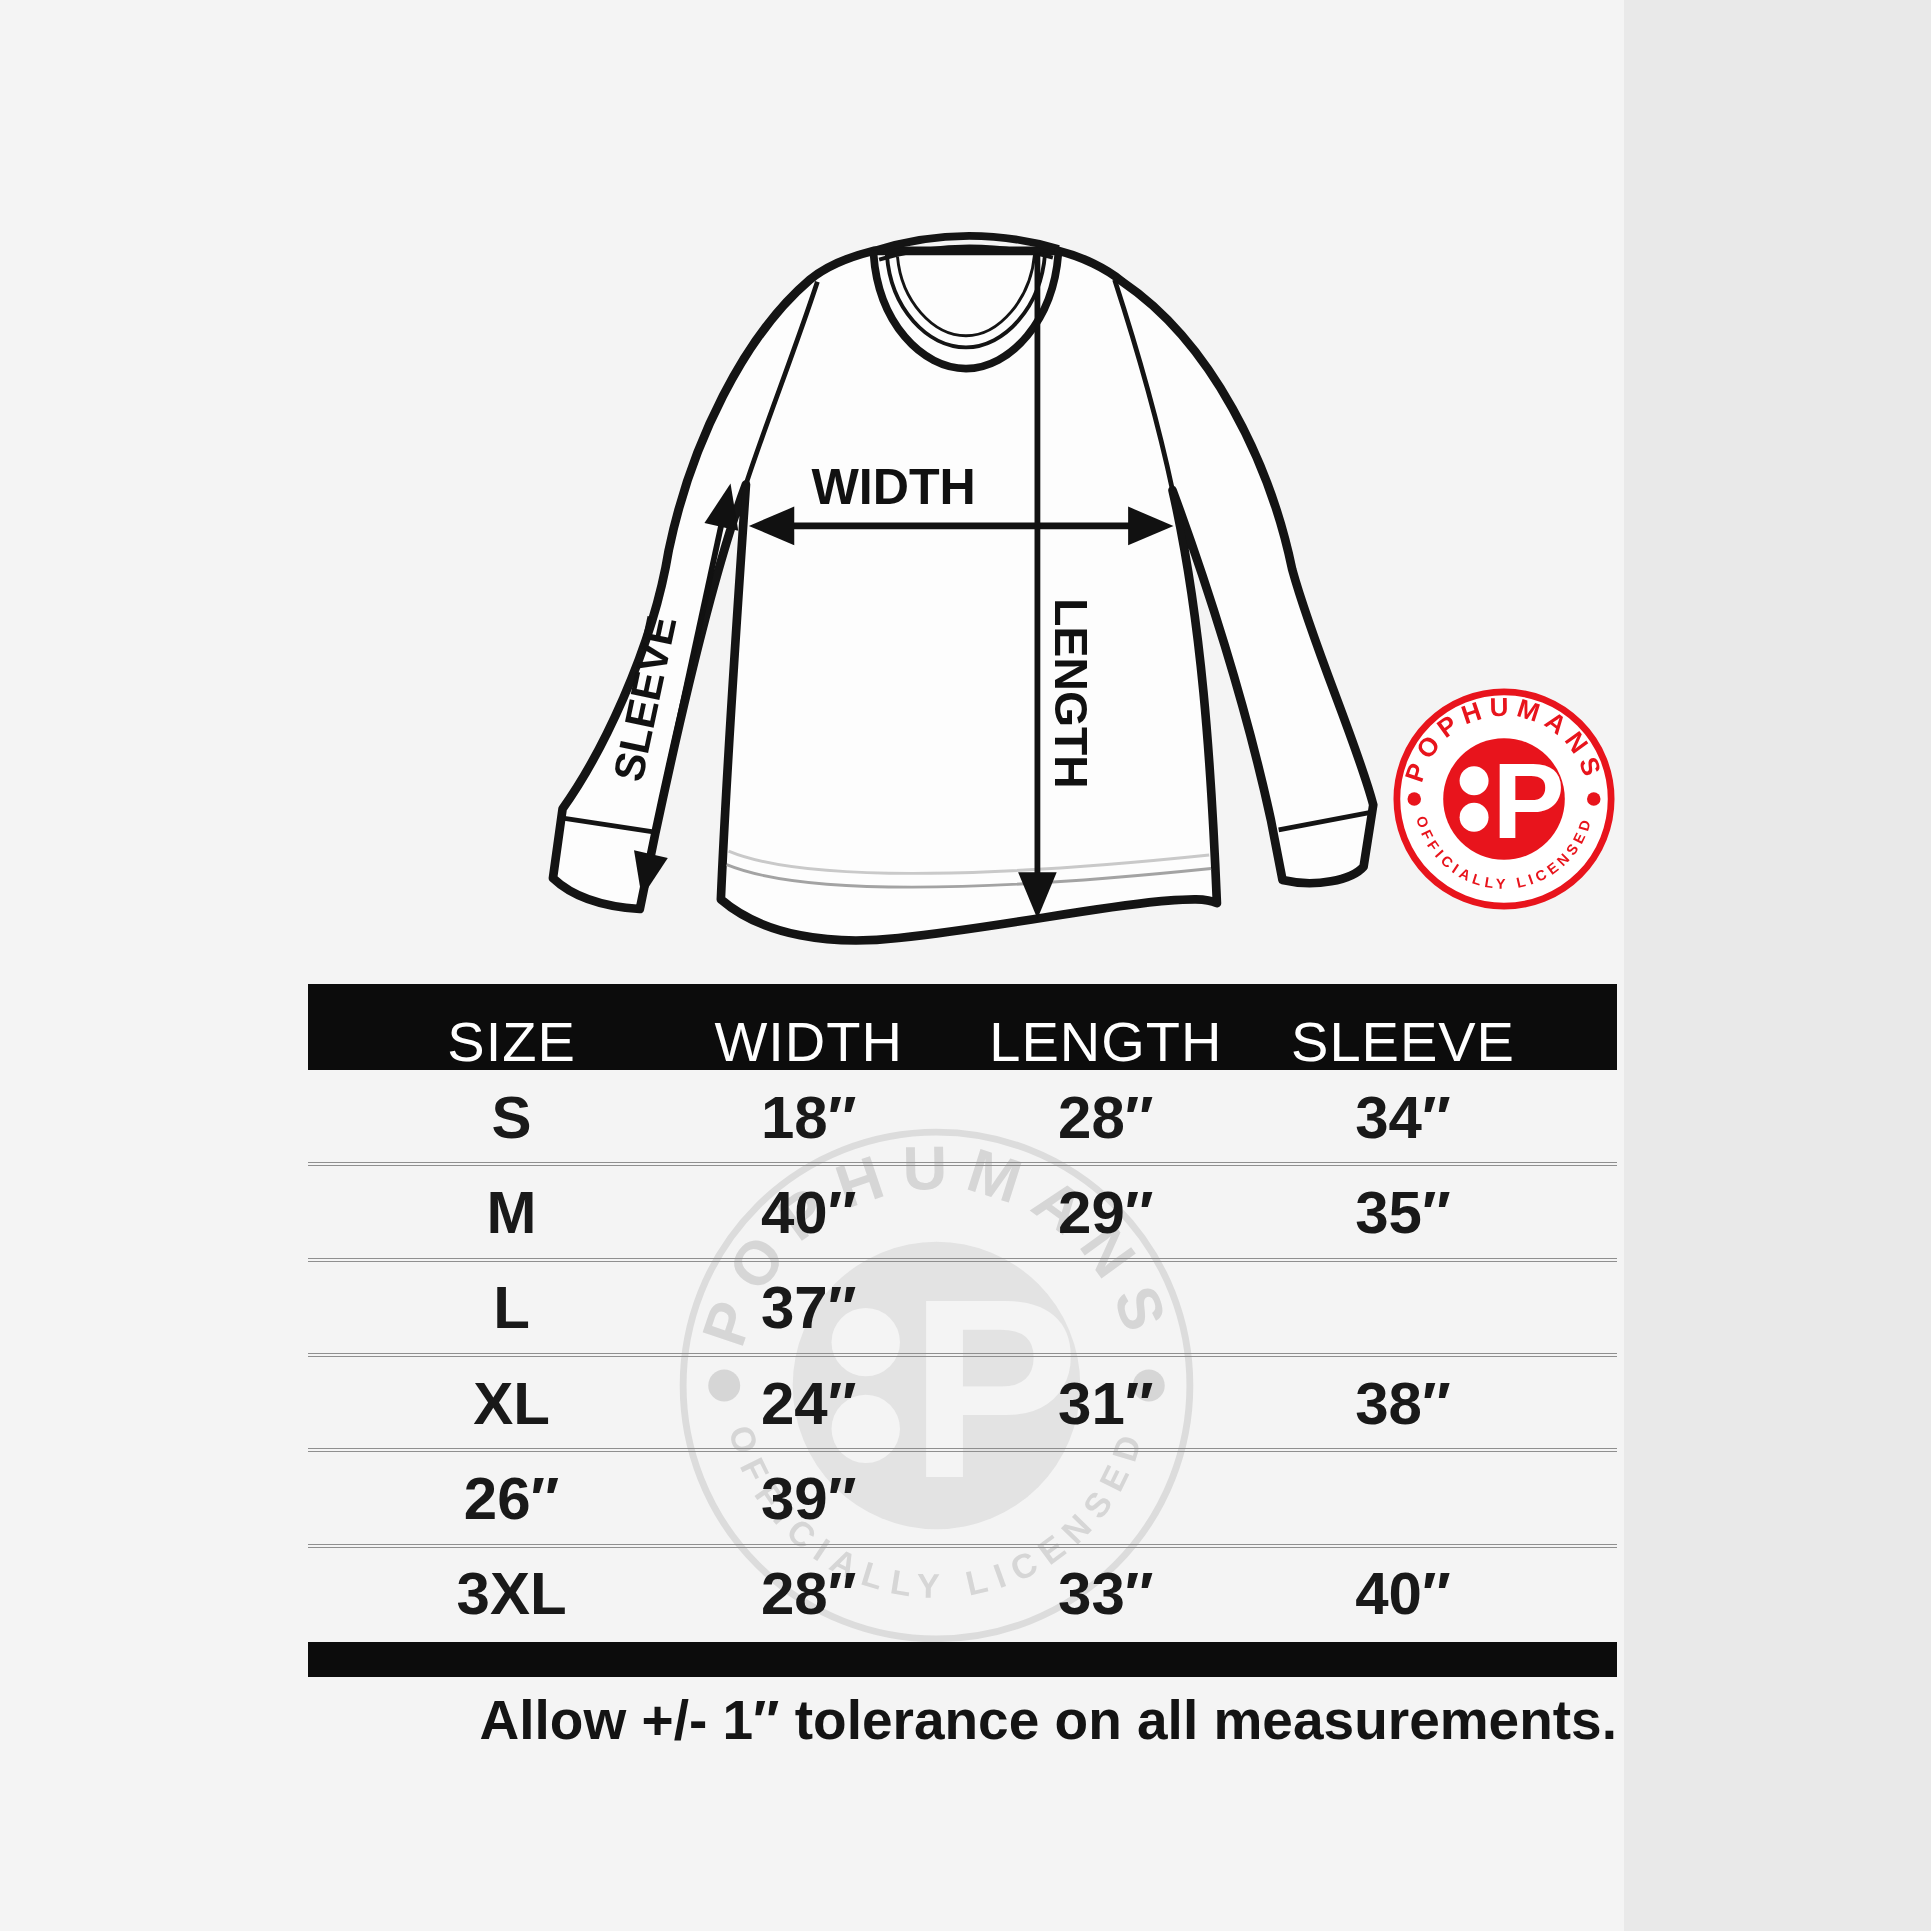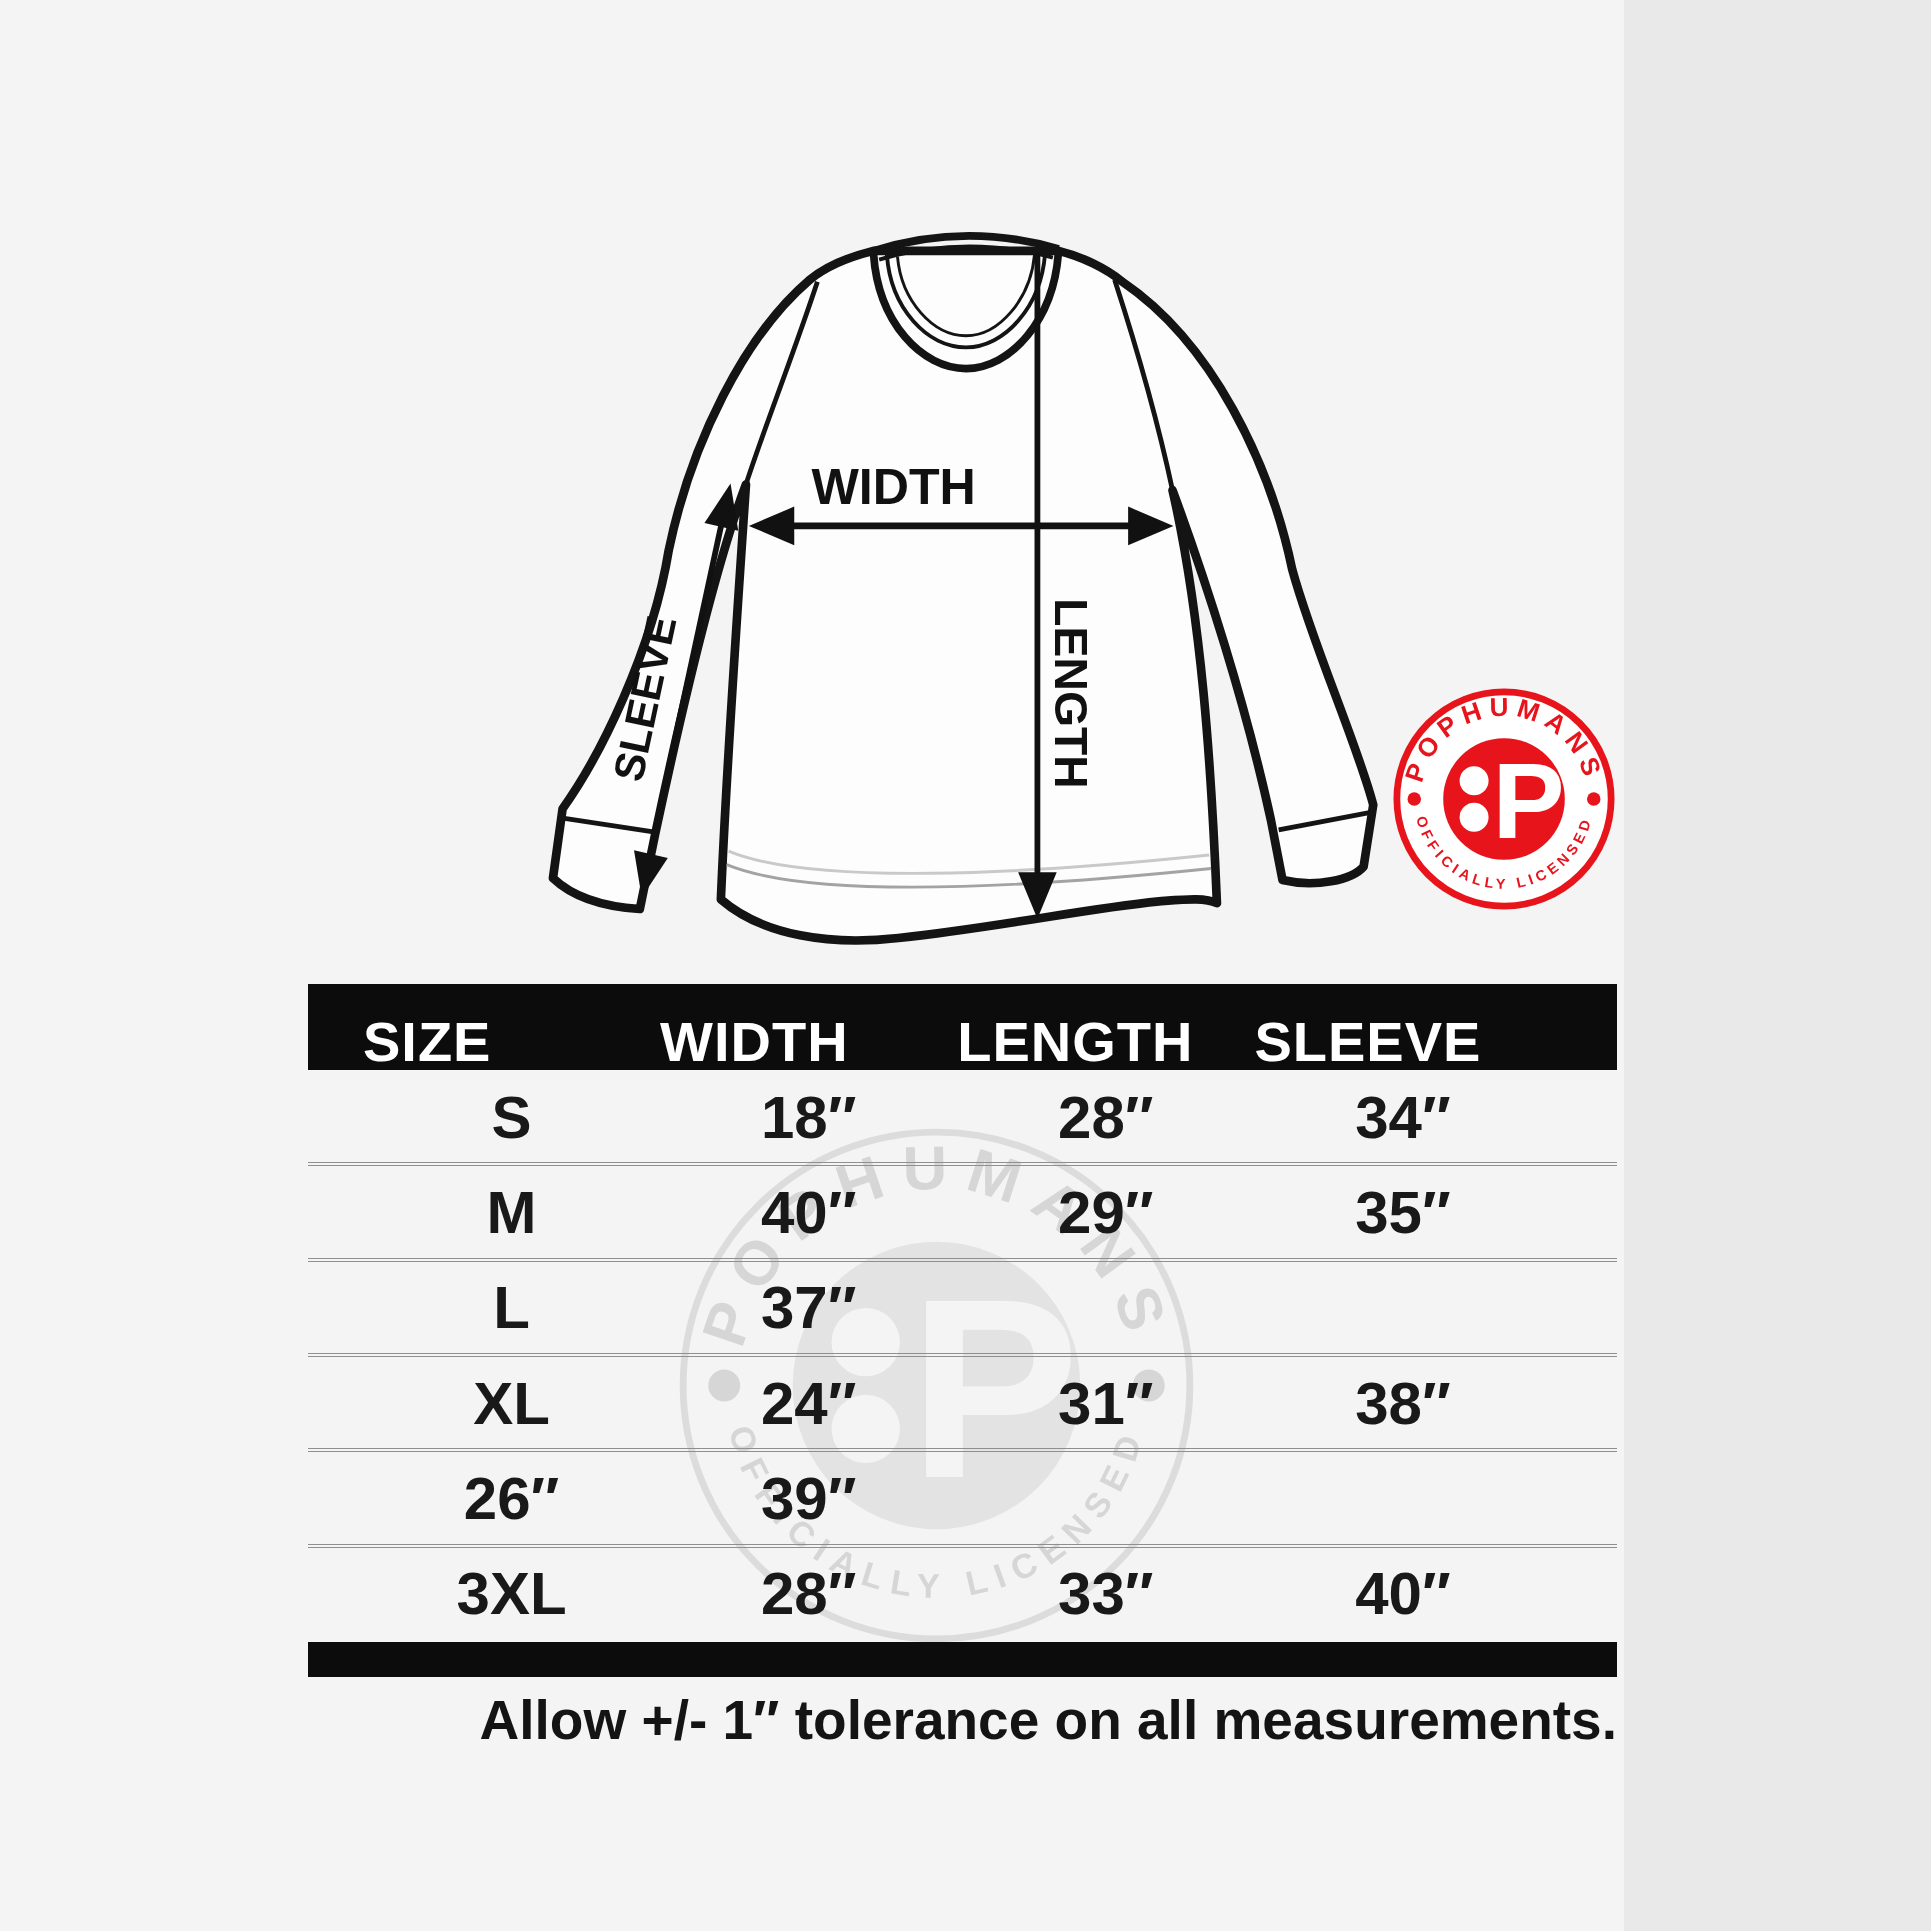--- a/index.html
+++ b/index.html
@@ -21,22 +21,22 @@
 
   
   .size-table{ position:absolute; left:308px; top:984px; width:1309px; z-index:2; }
   .thead{
     height:86px; background:#0c0c0c;
     display:grid; grid-template-columns:repeat(4,1fr);
     padding-left:4.2%; padding-right:5%;
     align-items:center;
   }
   .thead .th{
-    color:#ffffff; font-size:56px; font-weight:bold; letter-spacing:1px;
-    line-height:1;margin-top:30px;
+    color:#ffffff; font-size:56px; font-weight:normal; letter-spacing:1px;
+    text-align:center; line-height:1;margin-top:30px;
   }
   .tbody{ height:572px; display:grid; grid-template-rows:repeat(6,1fr); }
   .trow{
     position:relative;
     display:grid; grid-template-columns:repeat(4,1fr);
     padding-left:4.2%; padding-right:5%;
     align-items:center;
   }
   .trow + .trow::before{
     content:""; position:absolute; left:0; right:0; top:-2.9px; height:1.9px;

